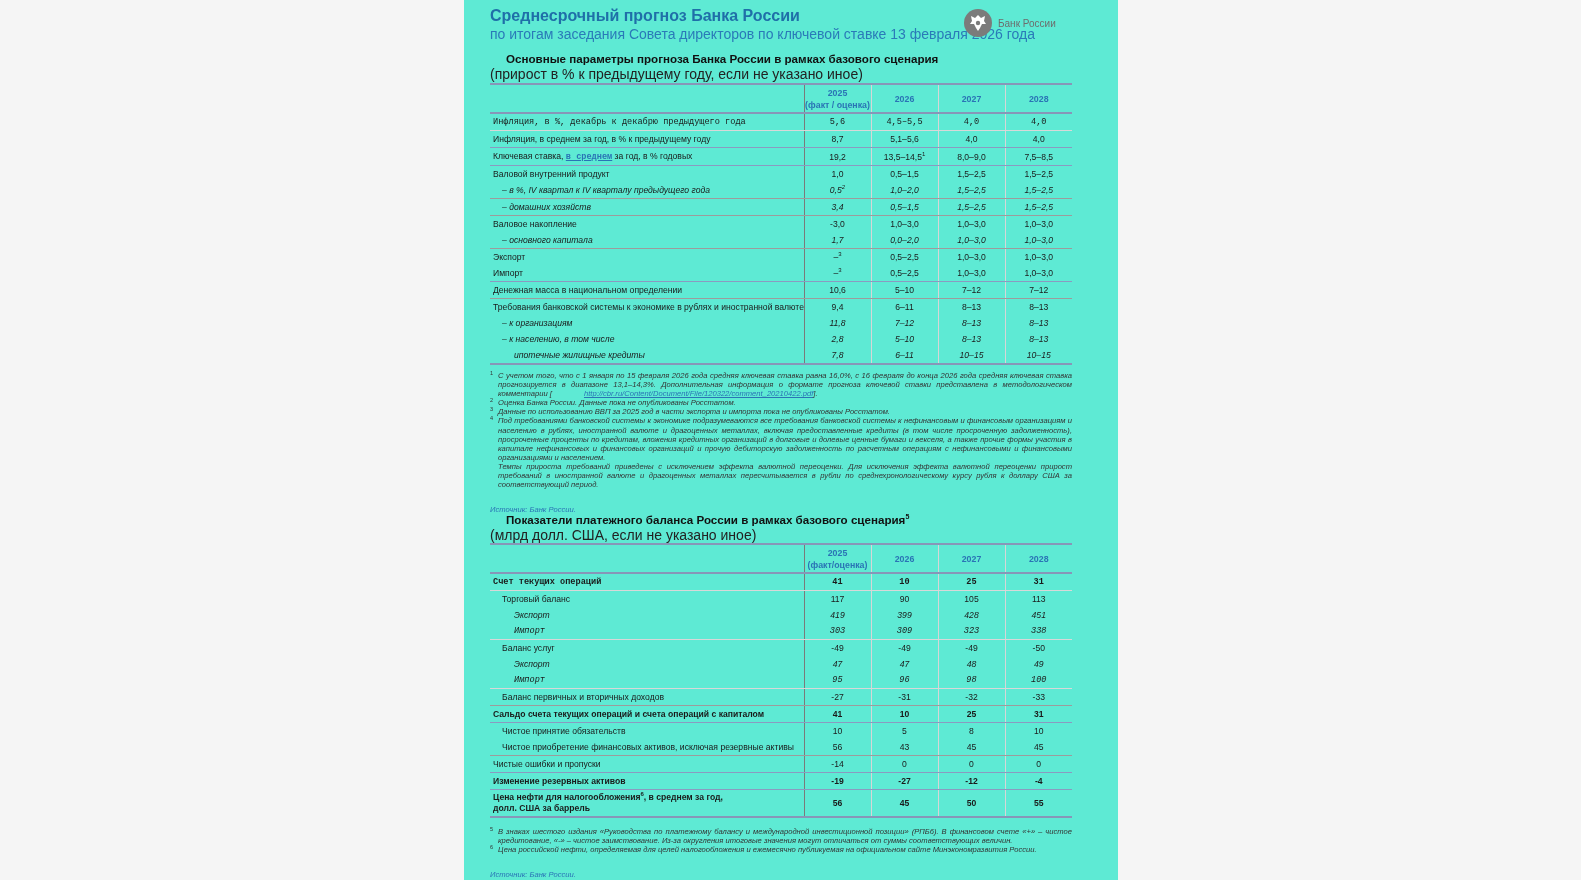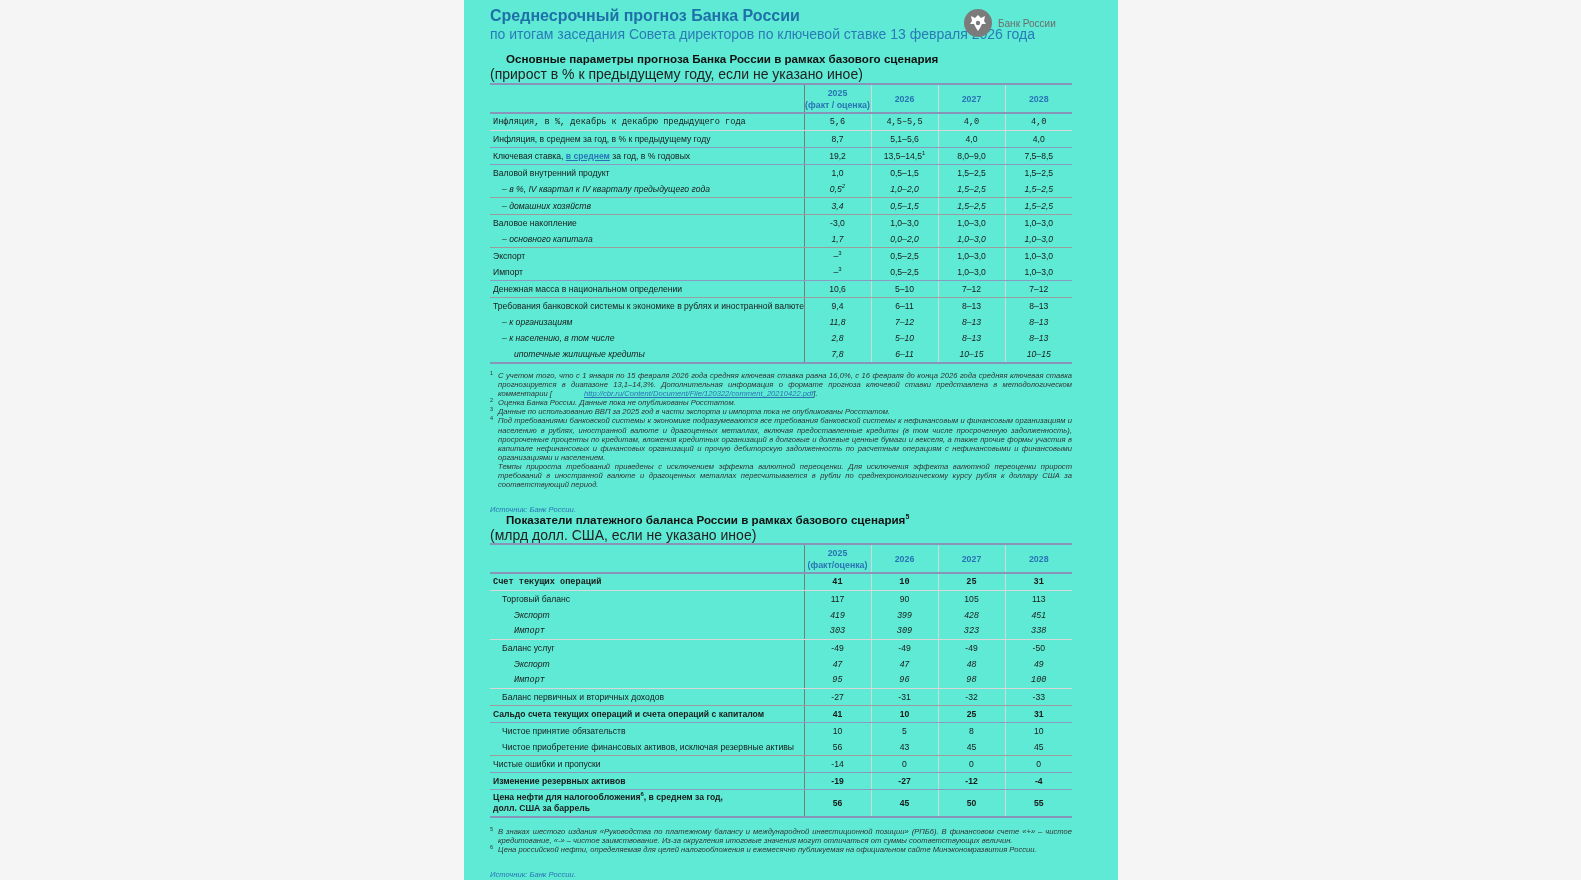--- a/index.html
+++ b/index.html
@@ -59,21 +59,21 @@
   }
   table.t td.v, table.t td.v1 { text-align: center; }
   table.t tr.sepb td { border-bottom: 1px solid #8a9ac0; }
   table.t tr.sepg td { border-bottom: 1px solid #9c9c9c; }
   table.t tr.sepl td { border-bottom: 1px solid #d8d8d8; font-family: Liberation Mono, monospace; }
   table.t tr.last td { border-bottom: 2px solid #8796b8; }
   .it { font-style: italic; }
   .b { font-weight: bold; }
   .ind1 { padding-left: 12px !important; }
   .ind2 { padding-left: 24px !important; }
-  .link { color: #2a74b5; text-decoration: underline; font-weight: bold; }
+  .link { color: #2a74b5; text-decoration: underline; font-weight: bold; font-family: Liberation Mono, monospace; }
   sup { font-size: 6px; line-height: 0; }
 
   .notes {
     position: absolute; left: 0; width: 582px;
     font-size: 7.6px; font-style: italic; color: #333; line-height: 9.1px;
     text-align: justify;
   }
   .note { position: relative; padding-left: 8px; }
   .note .n { position: absolute; left: 0; top: -2px; font-size: 5.5px; font-style: normal; }
   .note .lnk { color: #2a74b5; text-decoration: underline; padding-left: 32px; }

